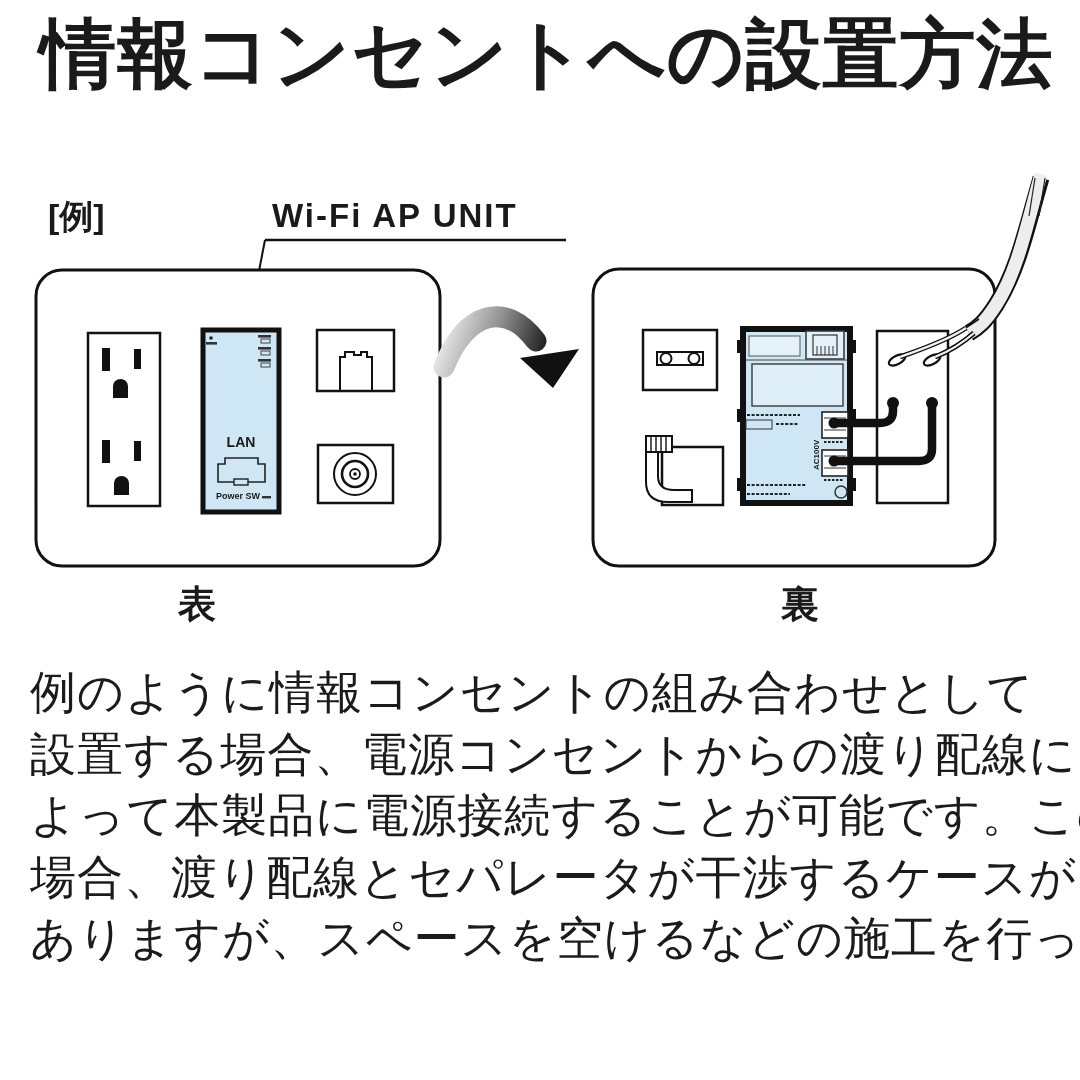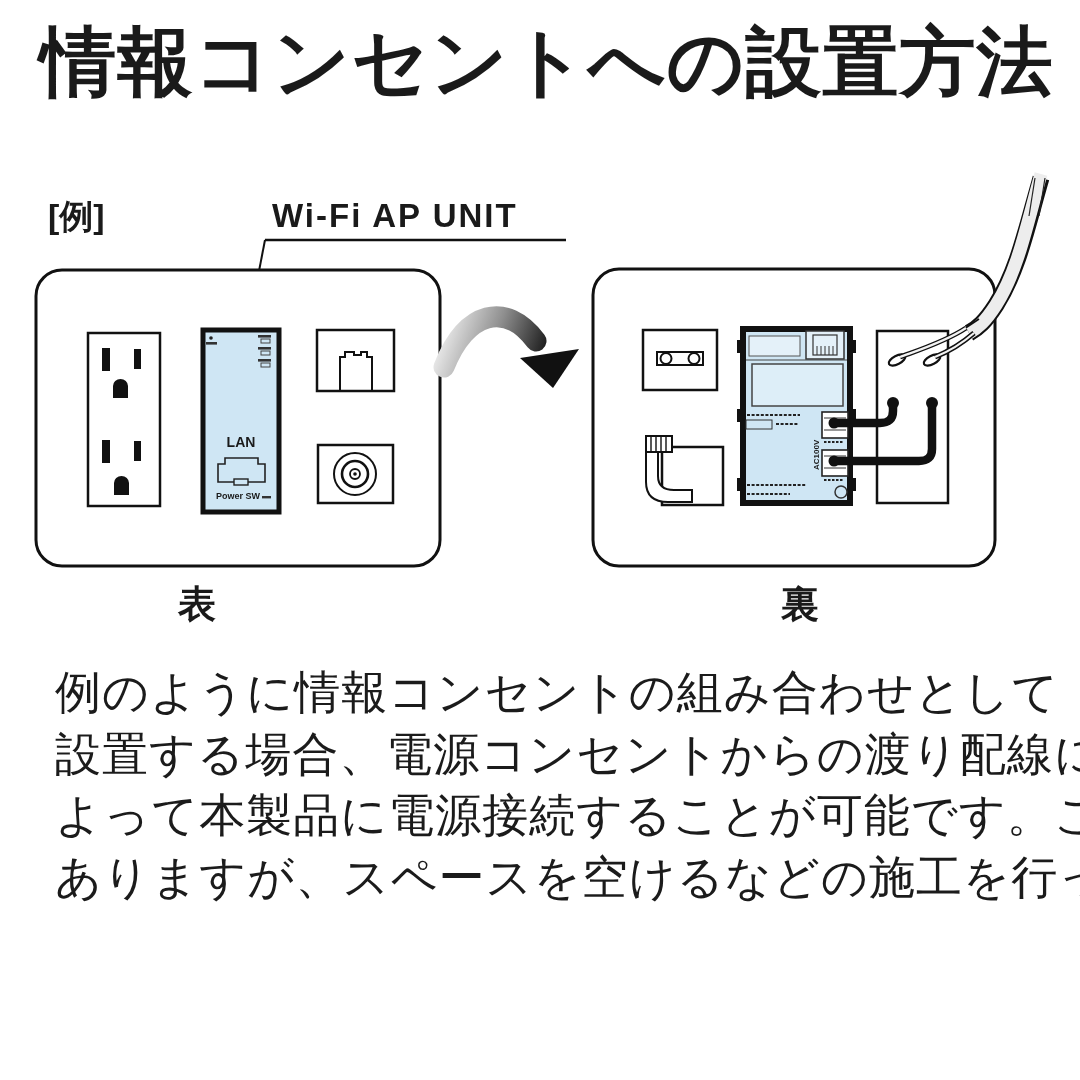--- a/index.html
+++ b/index.html
@@ -1,32 +1,32 @@
 <!DOCTYPE html>
 <html lang="ja"><head>
 <meta charset="utf-8">
 <style>
   html,body{margin:0;padding:0;background:#ffffff;}
   #page{
     position:relative;width:1080px;height:1080px;background:#ffffff;overflow:hidden;
     font-family:"Liberation Sans","DejaVu Sans",sans-serif;color:#1a1a1a;
   }
   #title{
-    position:absolute;left:40px;top:20px;width:1010px;
+    position:absolute;left:40px;top:12px;width:1010px;
     font-size:76px;font-weight:900;letter-spacing:1px;line-height:1.1;
     white-space:nowrap;color:#1a1a1a;
   }
   #diagram{position:absolute;left:0;top:170px;}
   .svgtext{font-family:"Liberation Sans","DejaVu Sans",sans-serif;}
   #paragraph{
     position:absolute;left:30px;top:662px;width:1024px;
     font-size:46px;line-height:61.5px;font-weight:500;letter-spacing:1px;
     color:#1b1b1b;
   }
-  .pline{white-space:nowrap;margin-left:25px;}
+  .pline{white-space:nowrap;}
 </style>
 </head>
 <body>
 
 <div id="page">
 
   <div id="title">情報コンセントへの設置方法</div>
 
   <svg id="diagram" width="1080" height="480" viewBox="0 0 1080 480">
     <defs>
@@ -194,16 +194,17 @@
       </g>
     </g>
 
     <text class="svgtext" x="800" y="447" font-size="38" font-weight="bold" text-anchor="middle" fill="#1a1a1a">裏</text>
   </svg>
 
   <div id="paragraph">
     <div class="pline">例のように情報コンセントの組み合わせとして</div>
     <div class="pline">設置する場合、電源コンセントからの渡り配線に</div>
     <div class="pline">よって本製品に電源接続することが可能です。この</div>
+    <div class="pline">場合、渡り配線とセパレータが干渉するケースが</div>
     <div class="pline">ありますが、スペースを空けるなどの施工を行って</div>
   </div>
 
 </div>
 
 </body></html>

